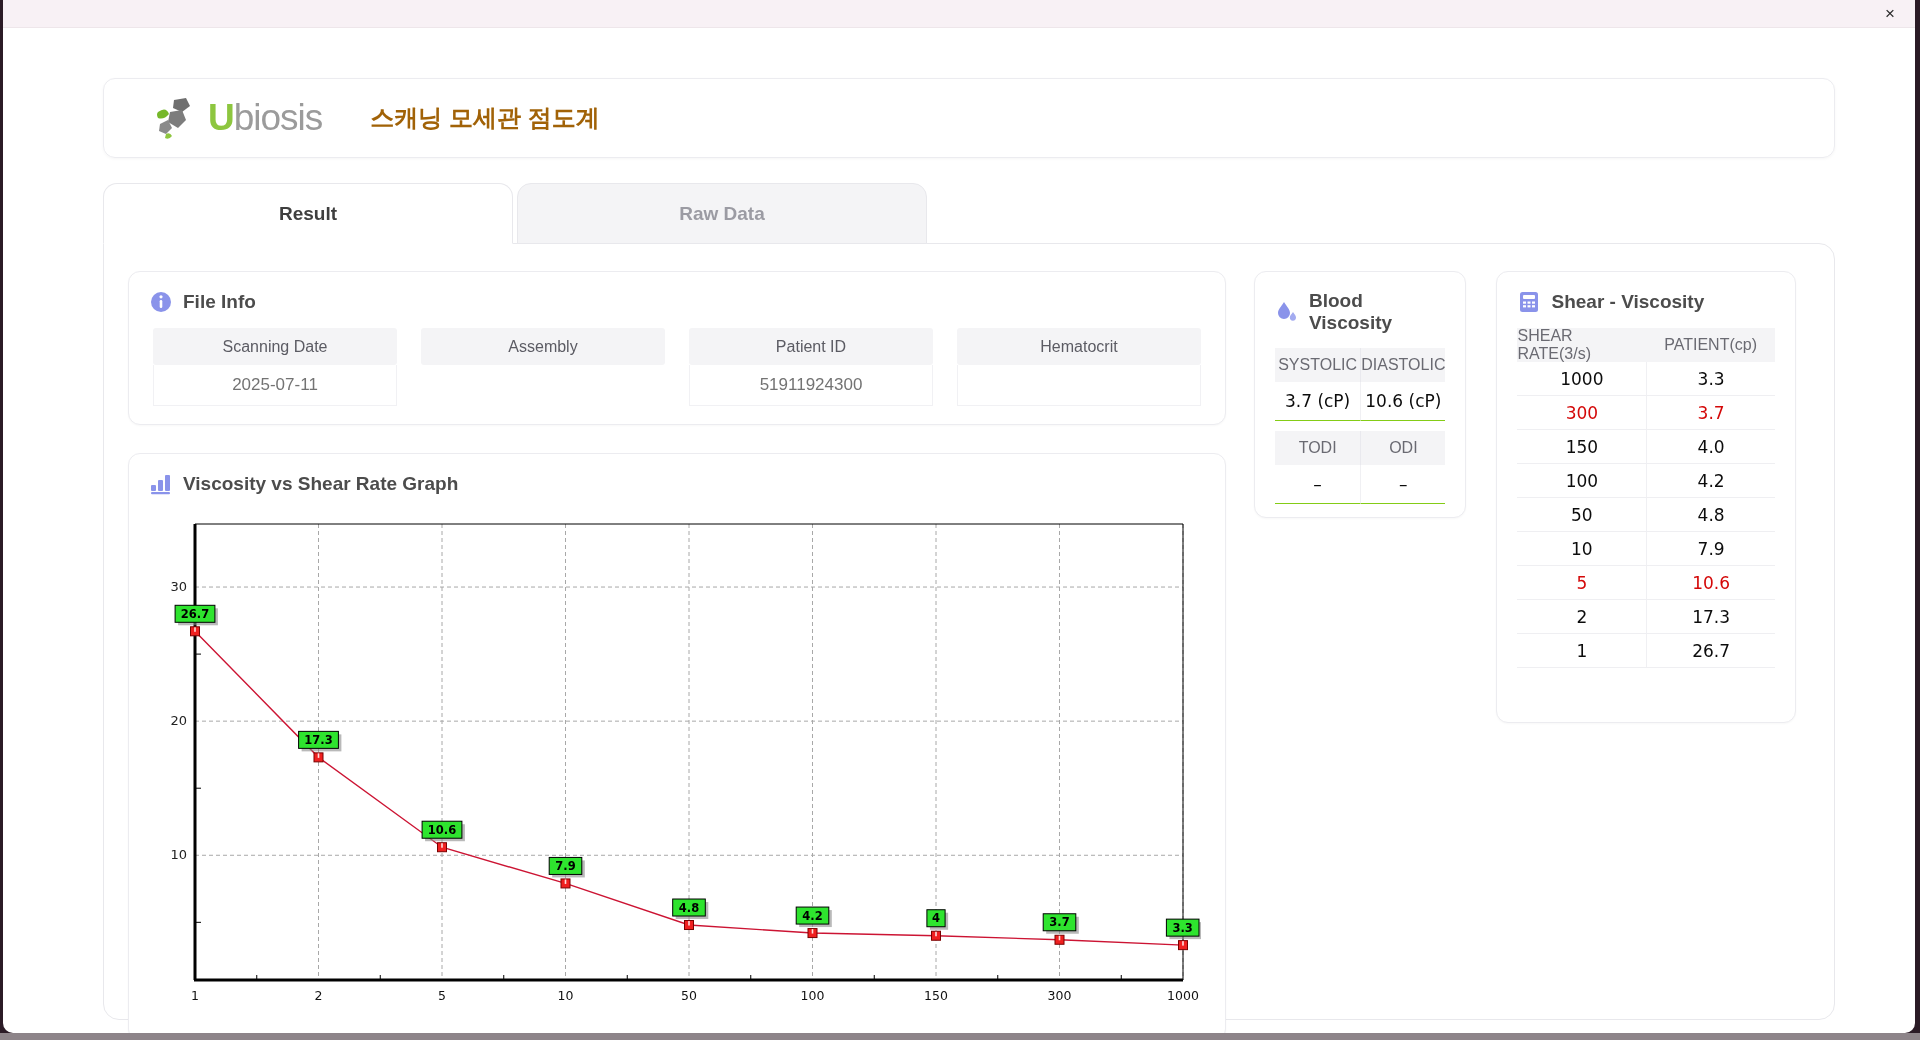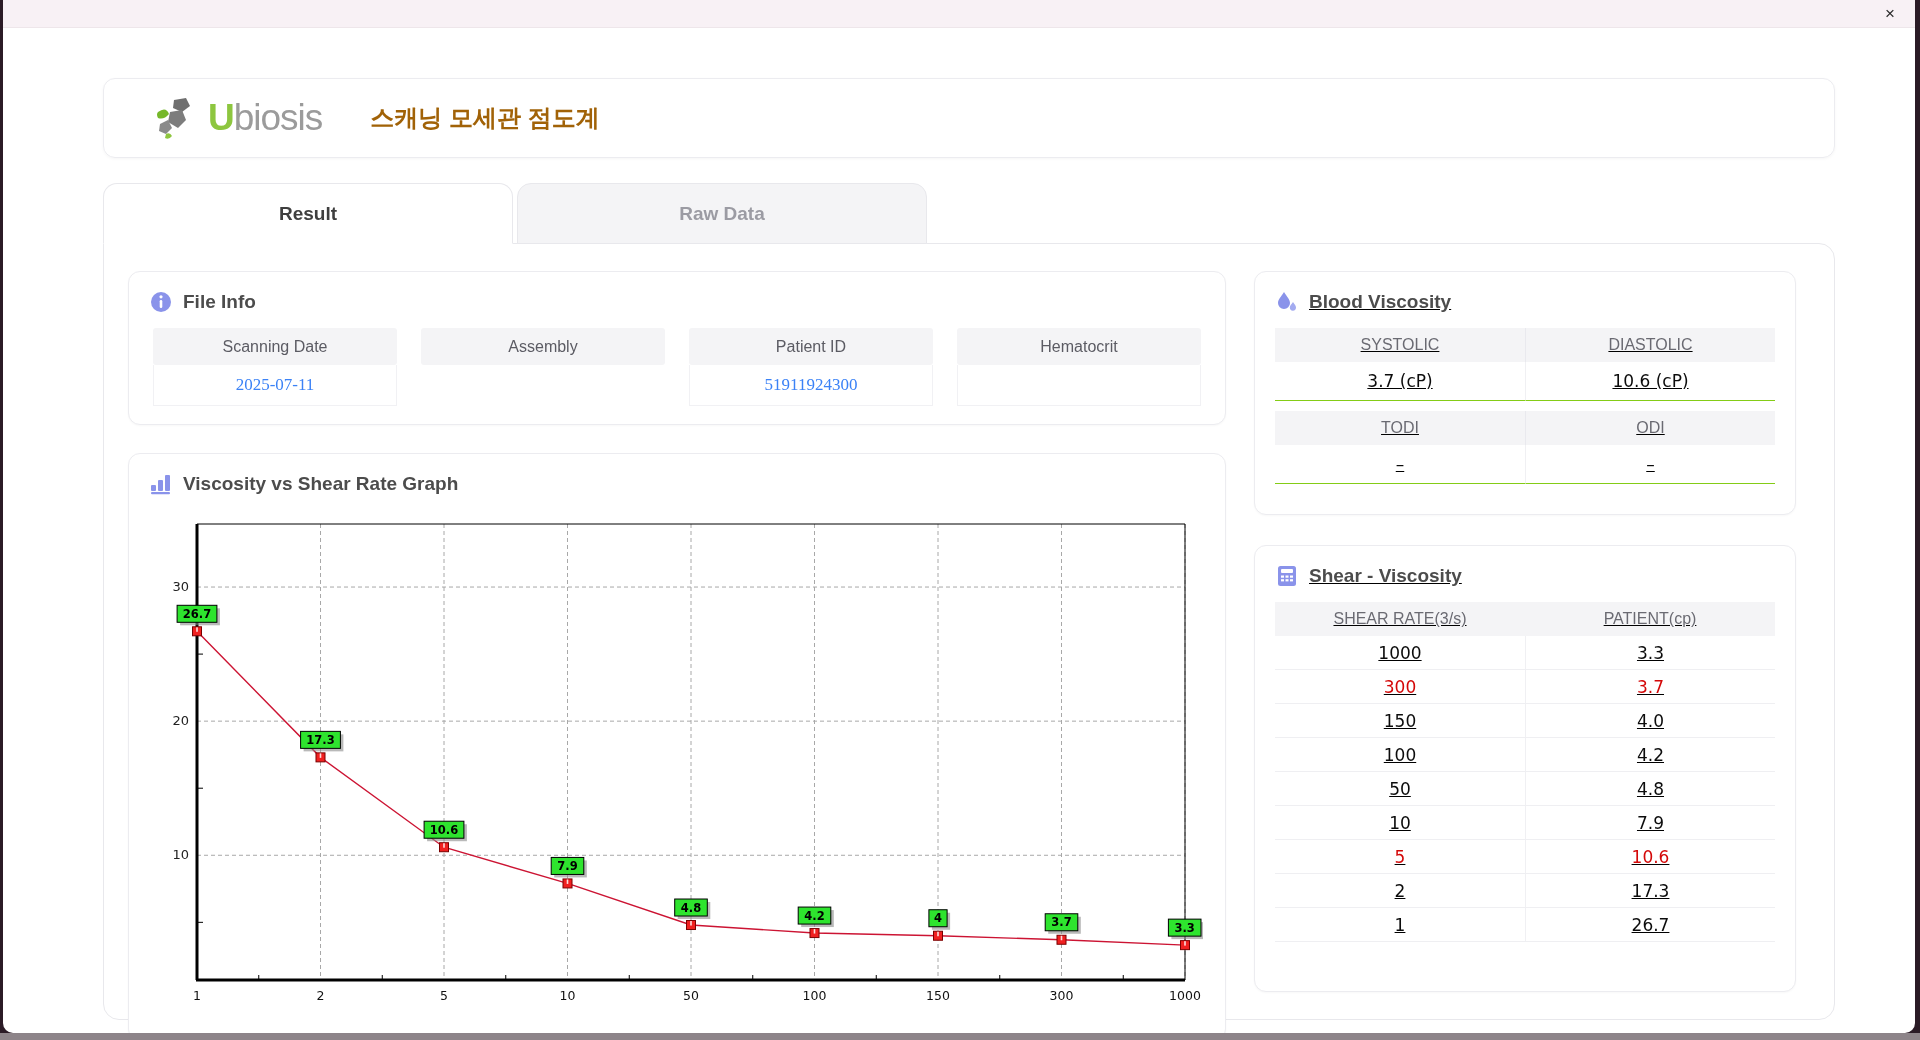--- a/index.html
+++ b/index.html
@@ -29,37 +29,37 @@
   
   .tabbar { display:flex; margin-top:25px; gap:4px; position:relative; z-index:2; }
   .tab { width:410px; height:61px; display:flex; align-items:center; justify-content:center;
     font-size:19px; border:1px solid #e8e8ec; border-radius:14px 14px 0 0; }
   .tab.active { background:#fff; border-bottom:1px solid #fff; color:#3f3f3f; font-weight:700; }
   .tab.inactive { background:#f4f4f6; color:#9b9ba3; font-weight:600; }
 
   
   .main-panel { border:1px solid #e8e8ec; border-radius:0 16px 16px 16px; background:#fff;
     margin-top:-1px; height:777px; padding:27px 24px; display:flex; gap:28px; position:relative; z-index:1; }
-  .left-col  { width:1098px; display:flex; flex-direction:column; gap:28px;text-align:center; }
-  .right-col { width:542px;  display:flex; flex-direction:column; gap:30px;text-decoration:underline; }
+  .left-col  { width:1098px; display:flex; flex-direction:column; gap:28px; }
+  .right-col { width:542px;  display:flex; gap:30px; }
 
   .card { border:1px solid #ececf0; border-radius:12px; background:#fff; padding:18px 20px;
     box-shadow:0 1px 2px rgba(0,0,0,0.03); }
 
   .card-title-row { display:flex; align-items:center; gap:10px; margin-bottom:14px; }
   .card-title { font-size:19px; font-weight:700; color:#4c4c4c; }
   .icon-wrap { width:24px; height:24px; display:flex; align-items:center; justify-content:center; }
 
   
   .fi-grid { display:grid; grid-template-columns:repeat(4,1fr); gap:24px; padding:0 4px; }
   .fi-head { background:#f4f4f6; border-radius:3px; height:37px; display:flex; align-items:center;
     justify-content:center; font-size:16px; color:#5b5b63; }
   .fi-val { height:41px; display:flex; align-items:center; justify-content:center;
-    font-size:17px; color:#3b82f6; border:1px solid #f1f1f4; border-top:none;
-    font-family:Liberation Serif, serif; }
+    font-size:17px; color:#737373; border:1px solid #f1f1f4; border-top:none;
+    font-family:Liberation Sans, sans-serif; }
 
   
   .mini-table { margin-bottom:10px; }
   .mt-head, .mt-vals { display:grid; grid-template-columns:1fr 1fr; }
   .mt-head div { background:#f4f4f6; height:34px; display:flex; align-items:center; justify-content:center;
     font-size:16px; color:#6a6a72; }
   .mt-head div + div { border-left:1px solid #e9e9ee; }
   .mt-vals div { height:39px; display:flex; align-items:center; justify-content:center;
     font-size:17px; color:#0c0c0c; border-bottom:1px solid #84cc16;
     font-family:"DejaVu Sans", sans-serif; }

